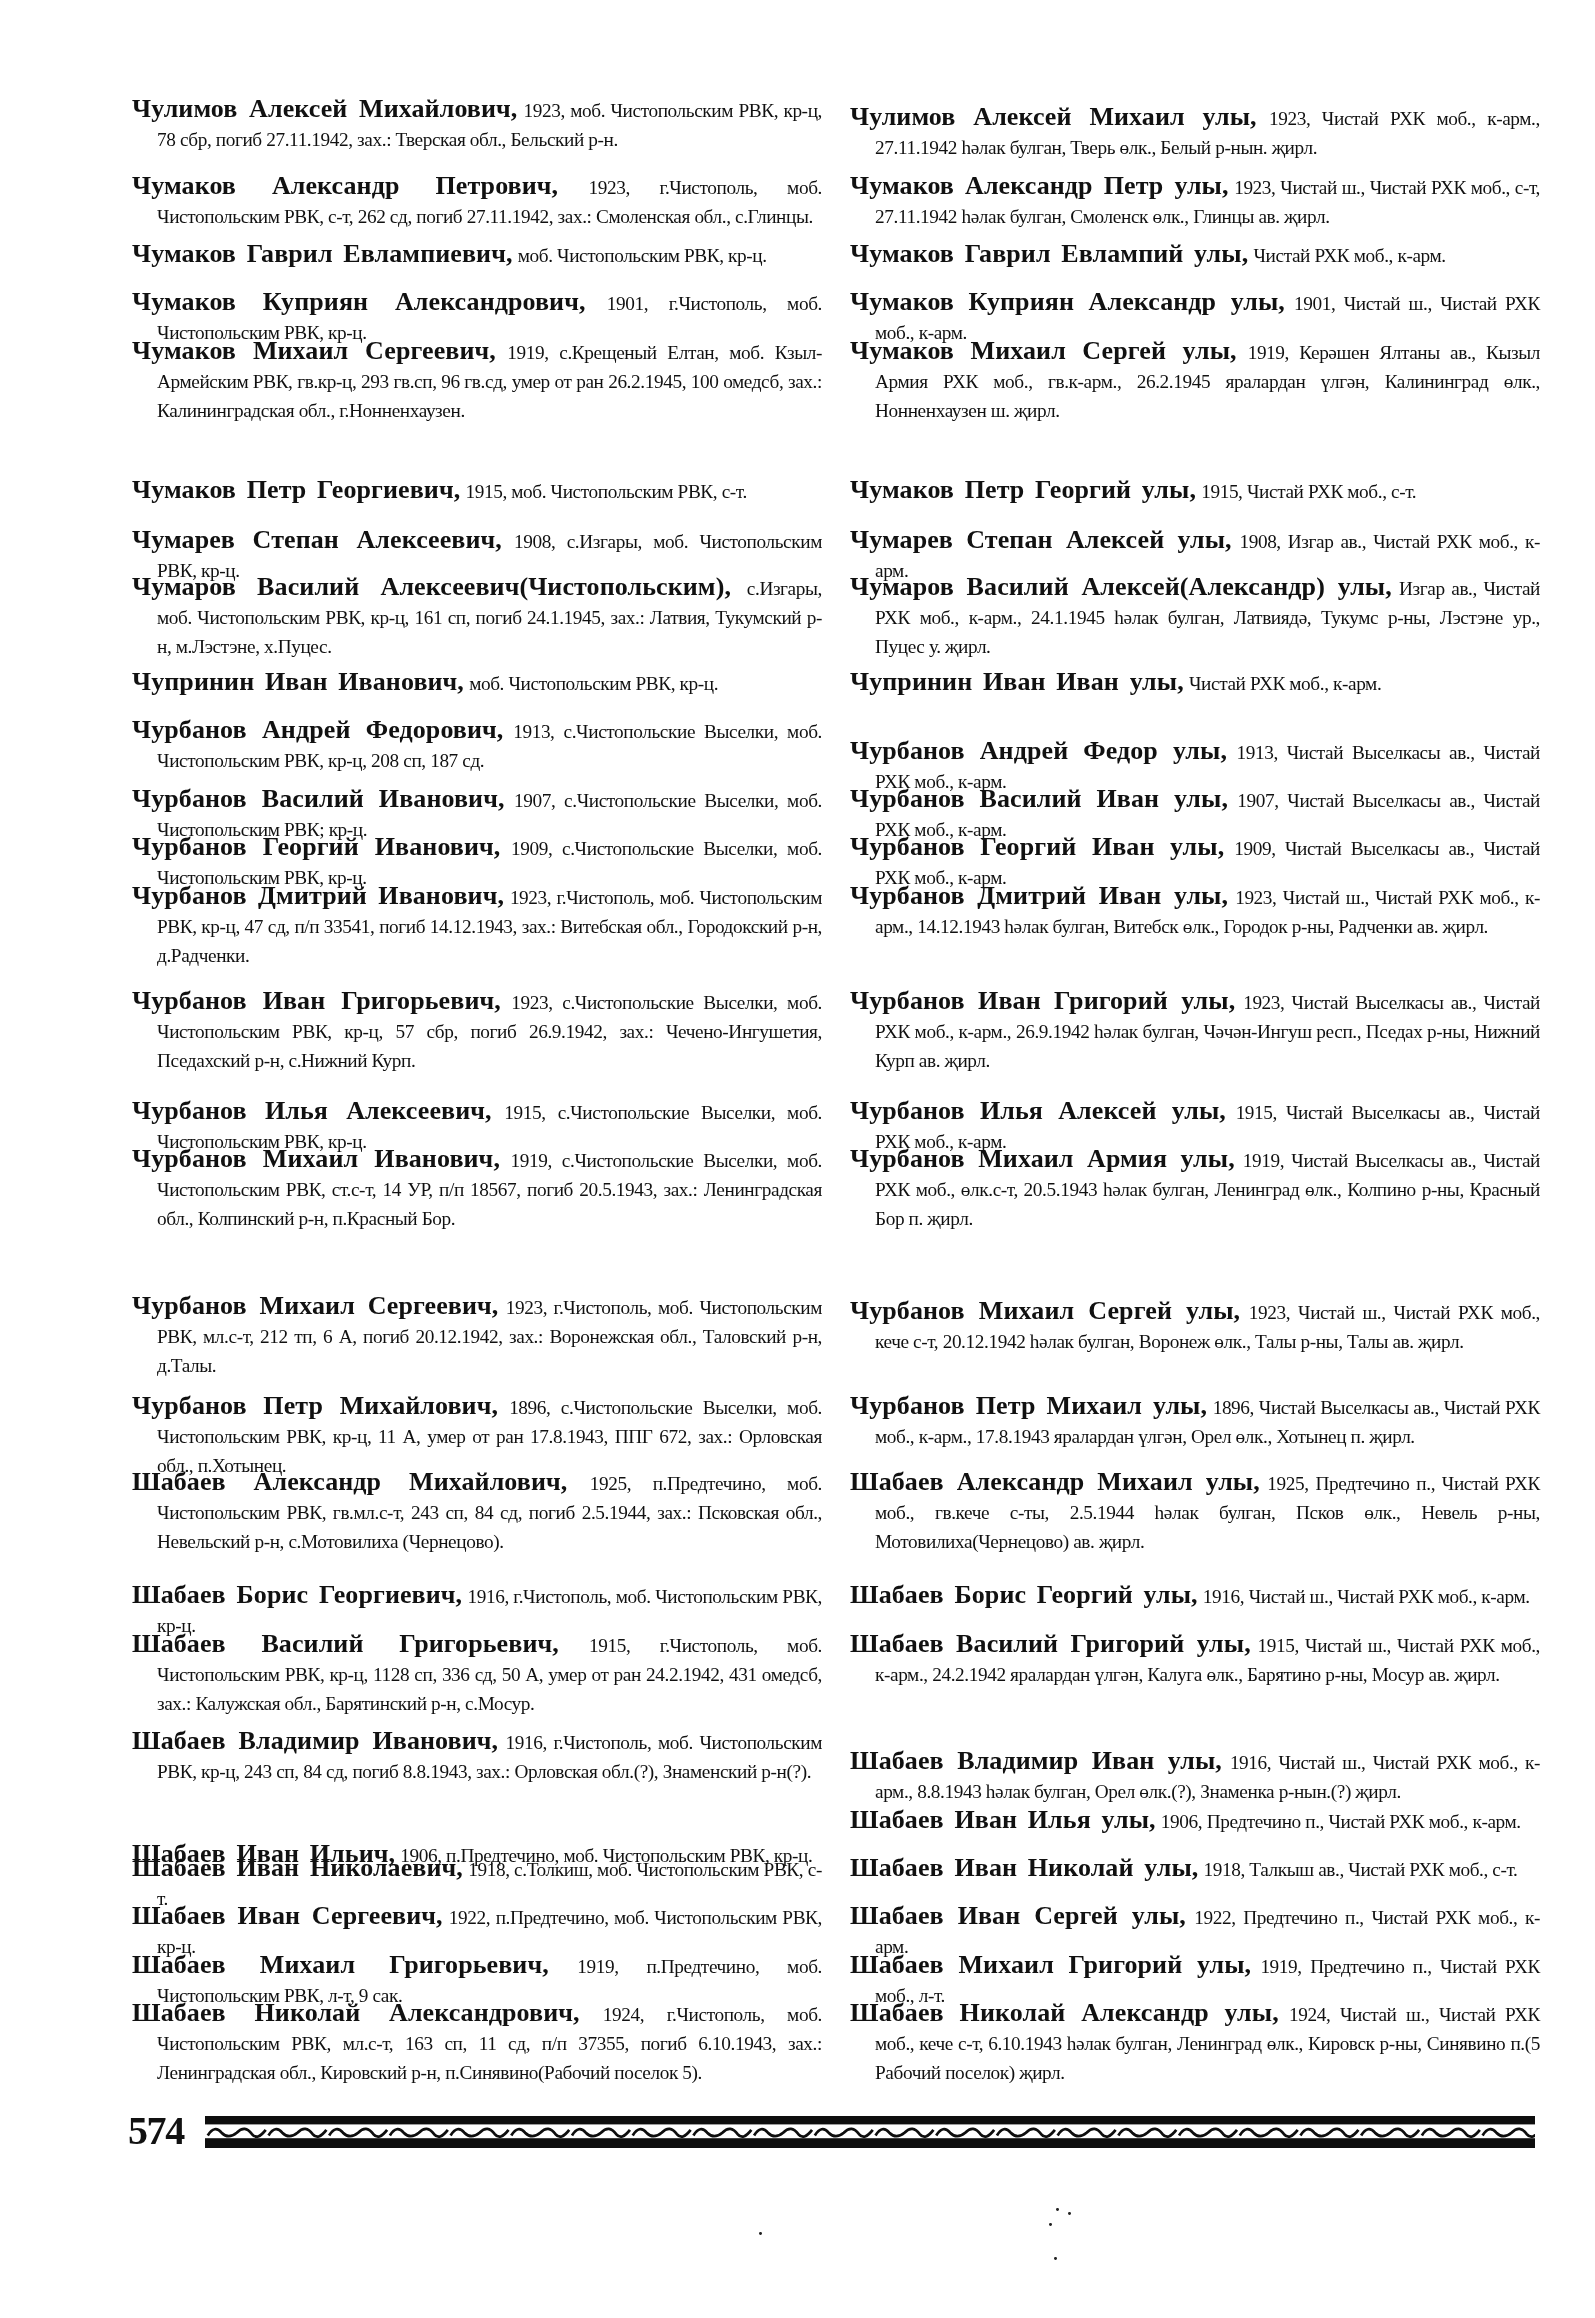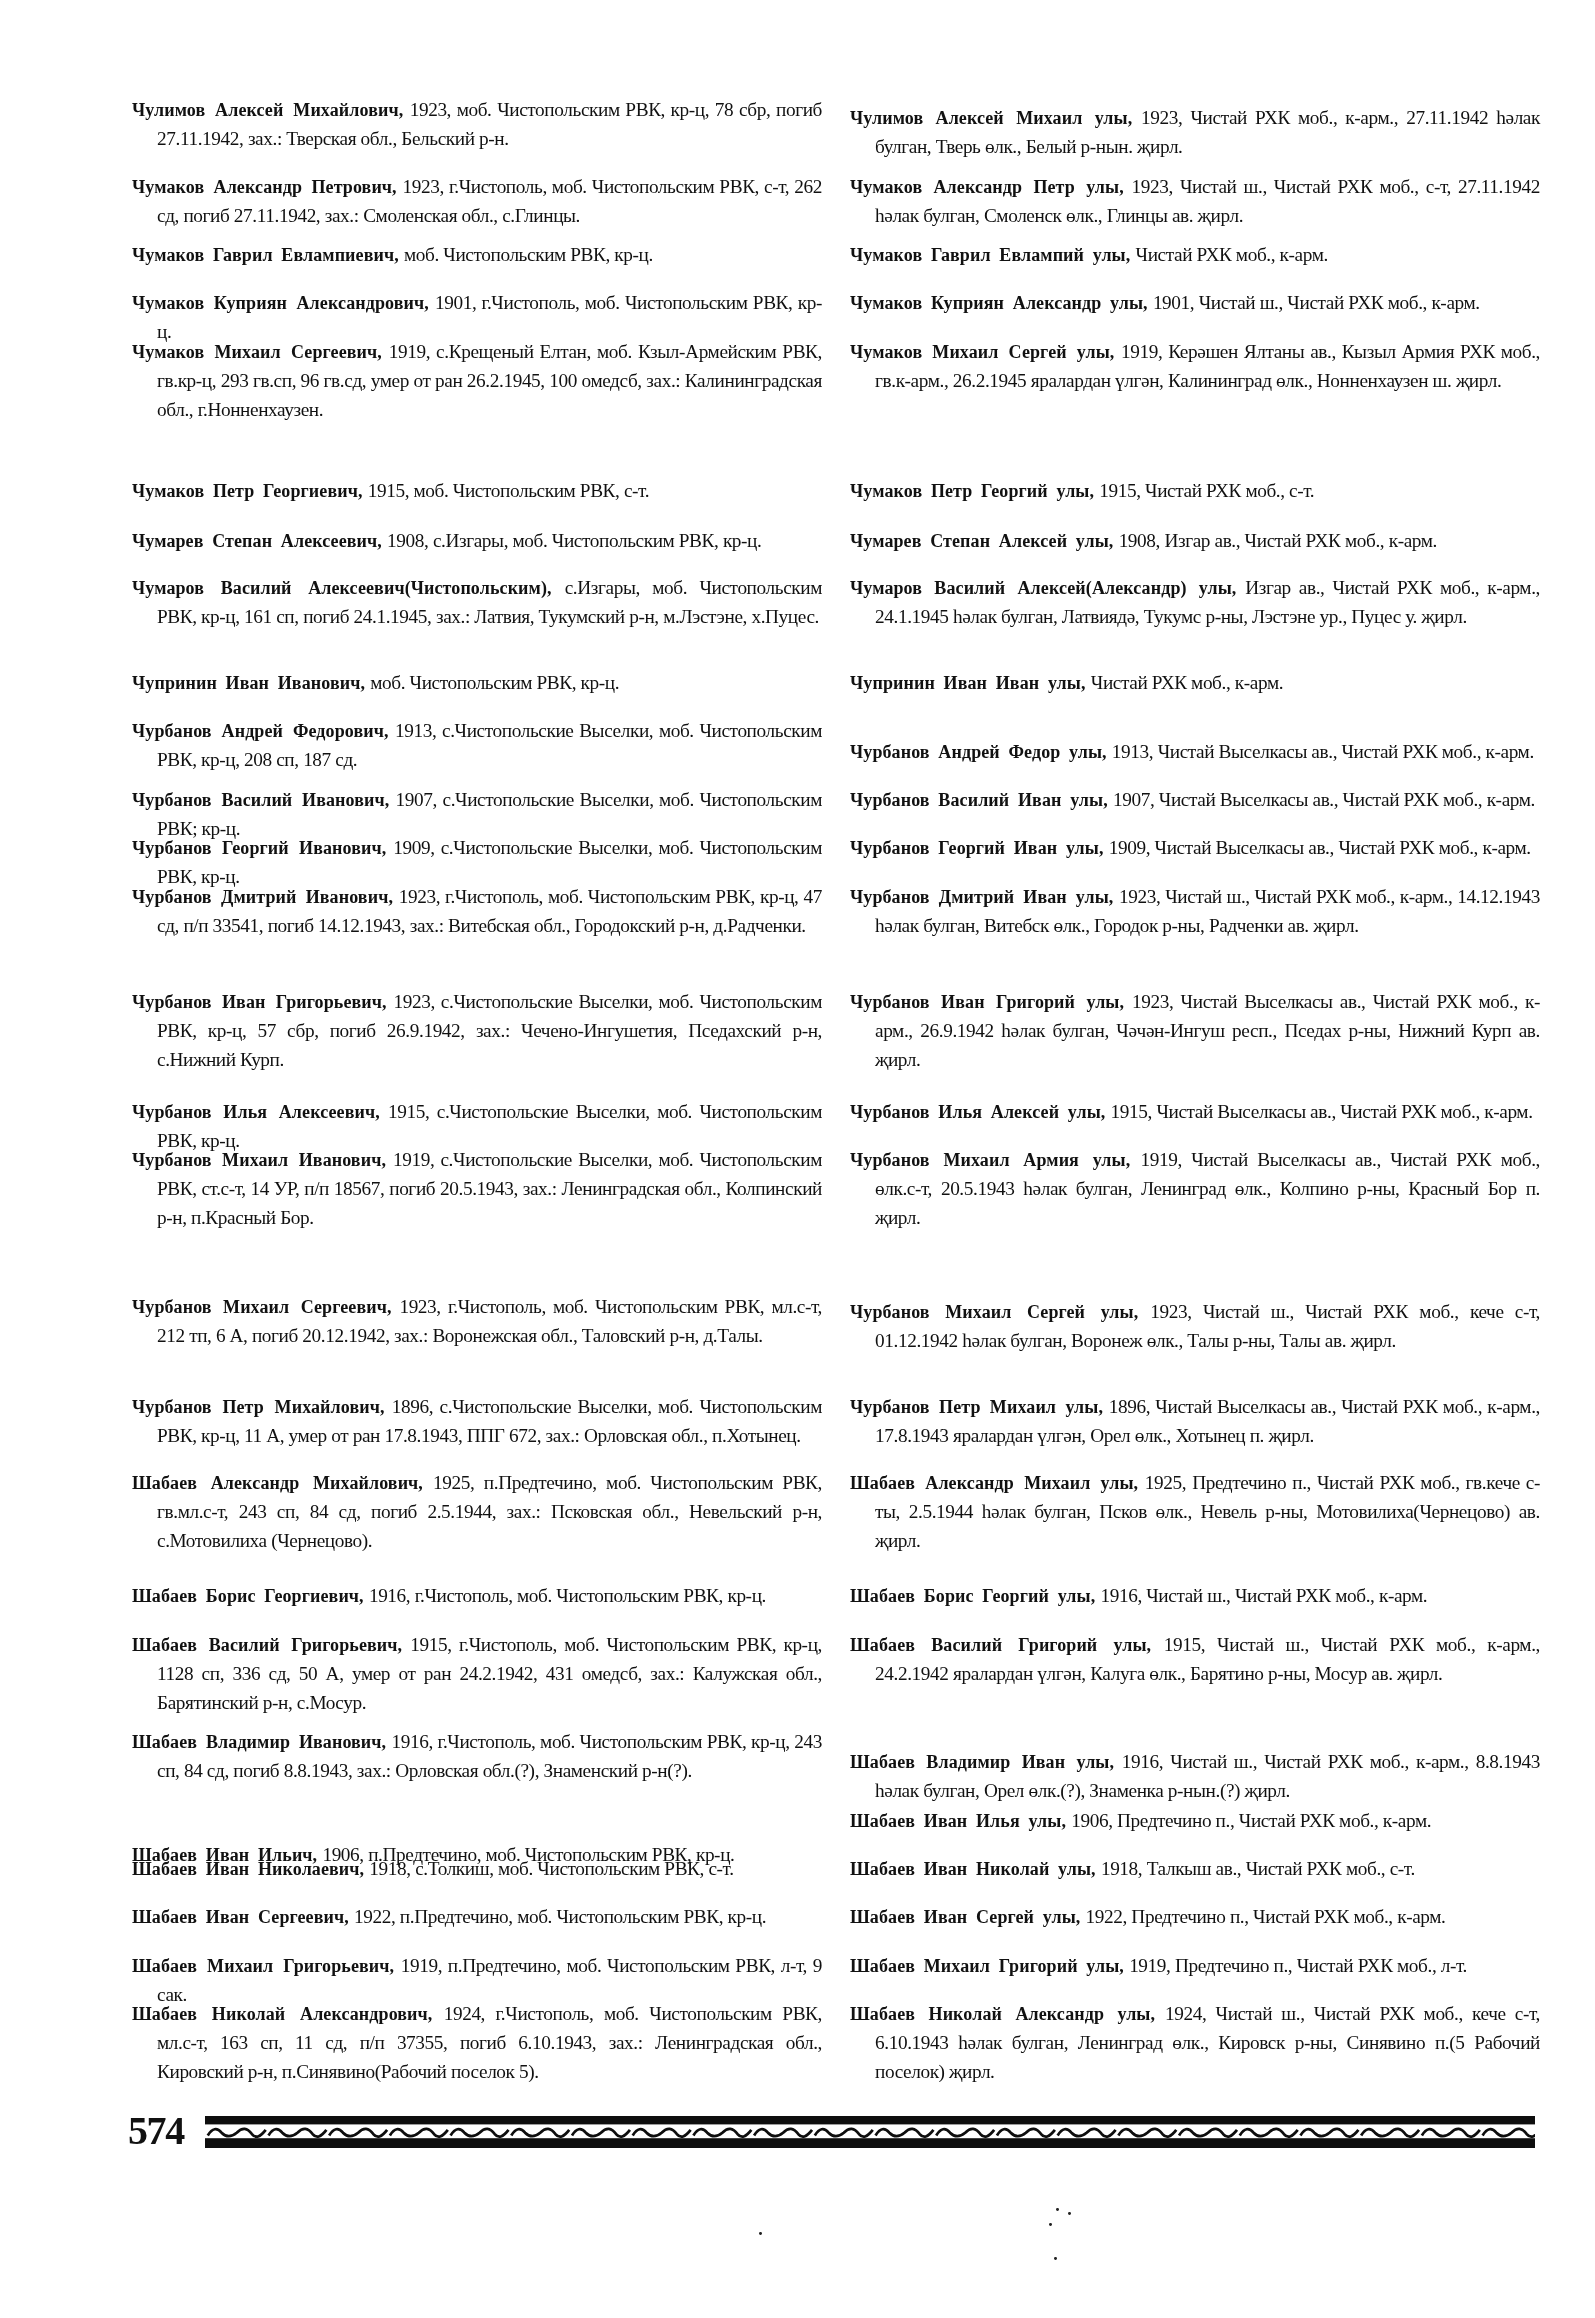--- a/index.html
+++ b/index.html
@@ -38,21 +38,21 @@
       text-indent: -25px;
       box-sizing: border-box;
       line-height: 28px;
       font-size: 20px;
       font-family: "Liberation Sans Narrow", "Liberation Sans", "DejaVu Sans", sans-serif;
       letter-spacing: -0.4px;
     }
     .entry .name {
       font-family: "Liberation Serif", "DejaVu Serif", serif;
       font-weight: bold;
-      font-size: 18px;
+      font-size: 26px;
       letter-spacing: 0.1px;
       word-spacing: 4.1px;
     }
     .entry .details {
       font-family: "Liberation Serif", "DejaVu Serif", serif;
       font-size: 19.3px;
       transform-origin: left;
     }
 
     .footer {
@@ -134,21 +134,21 @@
       <div class="entry" style="top: 431px;"><span class="name">Чумарев Степан Алексей улы,</span> <span class="details">1908, Изгар ав., Чистай РХК моб., к-арм.</span></div>
       <div class="entry" style="top: 478px;"><span class="name">Чумаров Василий Алексей(Александр) улы,</span> <span class="details">Изгар ав., Чистай РХК моб., к-арм., 24.1.1945 һәлак булган, Латвиядә, Тукумс р-ны, Лэстэне ур., Пуцес у. җирл.</span></div>
       <div class="entry" style="top: 573px;"><span class="name">Чупринин Иван Иван улы,</span> <span class="details">Чистай РХК моб., к-арм.</span></div>
       <div class="entry" style="top: 642px;"><span class="name">Чурбанов Андрей Федор улы,</span> <span class="details">1913, Чистай Выселкасы ав., Чистай РХК моб., к-арм.</span></div>
       <div class="entry" style="top: 690px;"><span class="name">Чурбанов Василий Иван улы,</span> <span class="details">1907, Чистай Выселкасы ав., Чистай РХК моб., к-арм.</span></div>
       <div class="entry" style="top: 738px;"><span class="name">Чурбанов Георгий Иван улы,</span> <span class="details">1909, Чистай Выселкасы ав., Чистай РХК моб., к-арм.</span></div>
       <div class="entry" style="top: 787px;"><span class="name">Чурбанов Дмитрий Иван улы,</span> <span class="details">1923, Чистай ш., Чистай РХК моб., к-арм., 14.12.1943 һәлак булган, Витебск өлк., Городок р-ны, Радченки ав. җирл.</span></div>
       <div class="entry" style="top: 892px;"><span class="name">Чурбанов Иван Григорий улы,</span> <span class="details">1923, Чистай Выселкасы ав., Чистай РХК моб., к-арм., 26.9.1942 һәлак булган, Чәчән-Ингуш респ., Пседах р-ны, Нижний Курп ав. җирл.</span></div>
       <div class="entry" style="top: 1002px;"><span class="name">Чурбанов Илья Алексей улы,</span> <span class="details">1915, Чистай Выселкасы ав., Чистай РХК моб., к-арм.</span></div>
       <div class="entry" style="top: 1050px;"><span class="name">Чурбанов Михаил Армия улы,</span> <span class="details">1919, Чистай Выселкасы ав., Чистай РХК моб., өлк.с-т, 20.5.1943 һәлак булган, Ленинград өлк., Колпино р-ны, Красный Бор п. җирл.</span></div>
-      <div class="entry" style="top: 1202px;"><span class="name">Чурбанов Михаил Сергей улы,</span> <span class="details">1923, Чистай ш., Чистай РХК моб., кече с-т, 01.12.1942 һәлак булган, Воронеж өлк., Талы р-ны, Талы ав. җирл.</span></div>
+      <div class="entry" style="top: 1202px;"><span class="name">Чурбанов Михаил Сергей улы,</span> <span class="details">1923, Чистай ш., Чистай РХК моб., кече с-т, 20.12.1942 һәлак булган, Воронеж өлк., Талы р-ны, Талы ав. җирл.</span></div>
       <div class="entry" style="top: 1297px;"><span class="name">Чурбанов Петр Михаил улы,</span> <span class="details">1896, Чистай Выселкасы ав., Чистай РХК моб., к-арм., 17.8.1943 яралардан үлгән, Орел өлк., Хотынец п. җирл.</span></div>
       <div class="entry" style="top: 1373px;"><span class="name">Шабаев Александр Михаил улы,</span> <span class="details">1925, Предтечино п., Чистай РХК моб., гв.кече с-ты, 2.5.1944 һәлак булган, Псков өлк., Невель р-ны, Мотовилиха(Чернецово) ав. җирл.</span></div>
       <div class="entry" style="top: 1486px;"><span class="name">Шабаев Борис Георгий улы,</span> <span class="details">1916, Чистай ш., Чистай РХК моб., к-арм.</span></div>
       <div class="entry" style="top: 1535px;"><span class="name">Шабаев Василий Григорий улы,</span> <span class="details">1915, Чистай ш., Чистай РХК моб., к-арм., 24.2.1942 яралардан үлгән, Калуга өлк., Барятино р-ны, Мосур ав. җирл.</span></div>
       <div class="entry" style="top: 1652px;"><span class="name">Шабаев Владимир Иван улы,</span> <span class="details">1916, Чистай ш., Чистай РХК моб., к-арм., 8.8.1943 һәлак булган, Орел өлк.(?), Знаменка р-нын.(?) җирл.</span></div>
       <div class="entry" style="top: 1711px;"><span class="name">Шабаев Иван Илья улы,</span> <span class="details">1906, Предтечино п., Чистай РХК моб., к-арм.</span></div>
       <div class="entry" style="top: 1759px;"><span class="name">Шабаев Иван Николай улы,</span> <span class="details">1918, Талкыш ав., Чистай РХК моб., с-т.</span></div>
       <div class="entry" style="top: 1807px;"><span class="name">Шабаев Иван Сергей улы,</span> <span class="details">1922, Предтечино п., Чистай РХК моб., к-арм.</span></div>
       <div class="entry" style="top: 1856px;"><span class="name">Шабаев Михаил Григорий улы,</span> <span class="details">1919, Предтечино п., Чистай РХК моб., л-т.</span></div>
       <div class="entry" style="top: 1904px;"><span class="name">Шабаев Николай Александр улы,</span> <span class="details">1924, Чистай ш., Чистай РХК моб., кече с-т, 6.10.1943 һәлак булган, Ленинград өлк., Кировск р-ны, Синявино п.(5 Рабочий поселок) җирл.</span></div>

